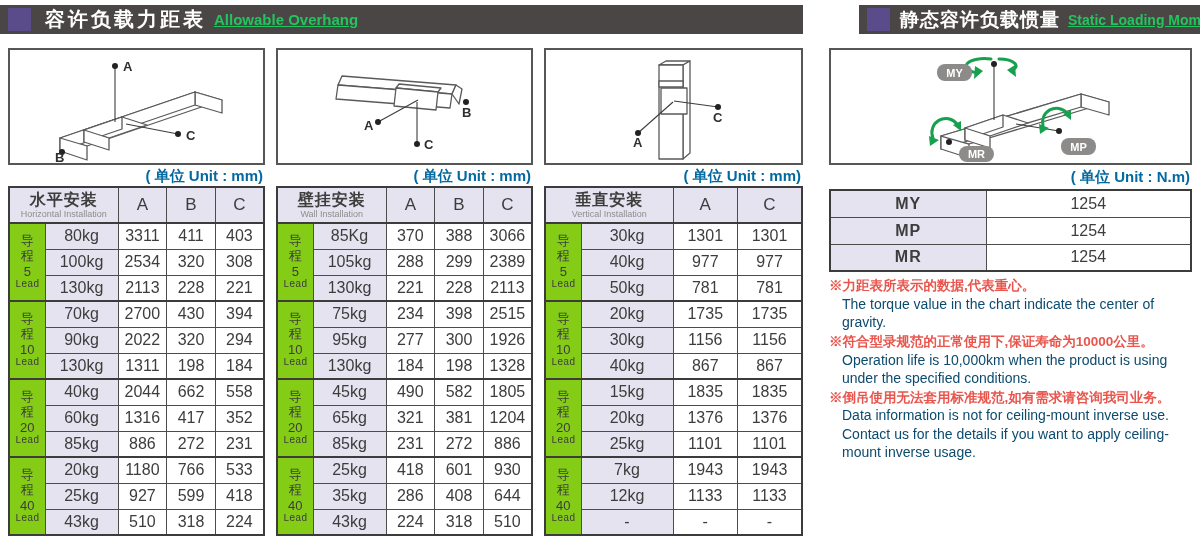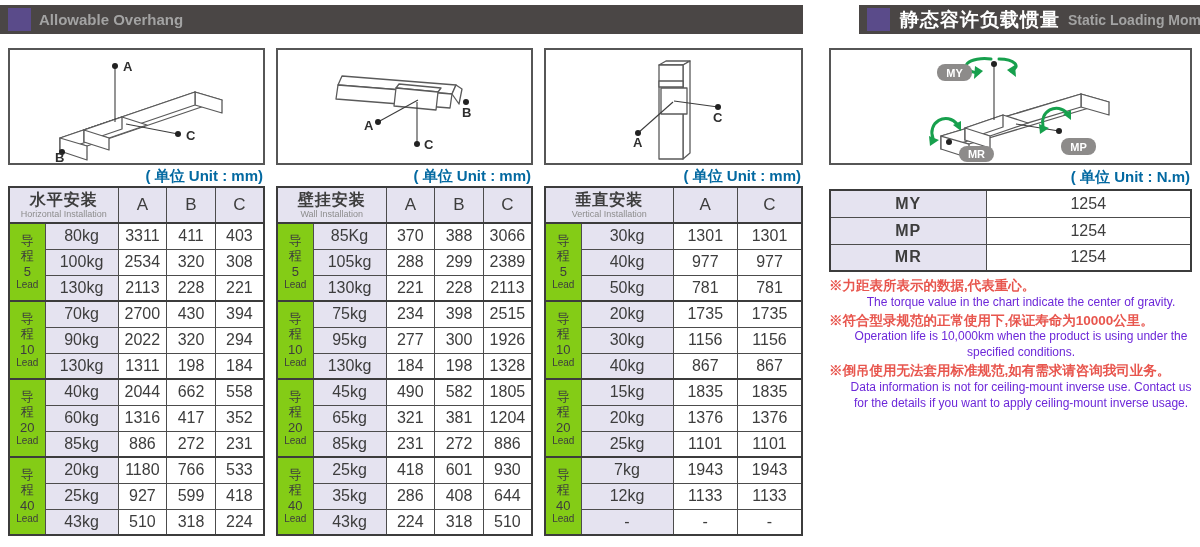--- a/index.html
+++ b/index.html
@@ -6,73 +6,74 @@
   html,body { background:#fff; }
   body { width:1200px; height:547px; font-family:"Liberation Sans",sans-serif; color:#3d3d3d; }
   .page { position:relative; width:1200px; height:547px; background:#fff; overflow:hidden; }
 
   
   .bar { position:absolute; top:5px; height:29px; background:#4a4645; display:flex; align-items:center; }
   .bar-left { left:0; width:803px; }
   .bar-right { left:859px; width:371px; }
   .sq { width:23px; height:23px; background:#5a4b8a; margin-left:8px; flex:0 0 auto; }
   .bar-zh { color:#fff; font-weight:bold; font-size:20px; margin-left:14px; letter-spacing:3px; white-space:nowrap; }
-  .bar-en { color:#a3a3a3; font-weight:bold; font-size:15px; margin-left:8px; white-space:nowrap; }
+  .bar-en { color:#22c55e; font-weight:bold; font-size:15px; margin-left:8px; white-space:nowrap;text-decoration:underline; }
 
   
   .cols { position:absolute; top:48px; left:8px; display:flex; gap:11px; }
   .col { width:257px; }
   .col:last-child { width:259px; }
   .dbox { height:117px; border:2px solid #565656; background:#fff; }
   .unit { height:21px; line-height:21px; text-align:right; font-size:15px; font-weight:bold; color:#0369a1; padding-right:2px; white-space:nowrap; }
 
   
   table.spec { width:100%; border-collapse:collapse; border:2px solid #3c3c3c; table-layout:fixed; }
   .spec td, .spec th { border:1px solid #4c4c4c; text-align:center; vertical-align:middle; padding:0; }
   .spec .hdr td { background:#e5e3f0; height:36px; }
   .spec .hz { display:block; font-size:16px; font-weight:bold; color:#3d3d3d; line-height:1.05; margin-top:2px; letter-spacing:1px;text-align:center;}
   .spec .he { display:block; font-size:9px; color:#8d8d8d; line-height:1.25; }
   .spec .abc { font-size:17px; color:#3d3d3d; }
   .spec td.lead { background:#84cc16; width:36px; padding:1px 0; }
   .spec .lz { display:block; width:1.05em; margin:0 auto; word-break:break-all; font-size:13px; line-height:1.2; }
   .spec .ln { display:block; font-size:13px; line-height:1.2; }
-  .spec .le { display:block; font-size:10px; line-height:1.2; }
+  .spec .le { display:block; font-size:10px; line-height:1.2;font-family:Liberation Mono, monospace; }
   .spec td.load { background:#e5e3f0; font-size:16px; height:26px; }
   .spec td.val { background:#fff; font-size:16px; height:26px; }
   .spec tr.gsep td { border-top:2px solid #3c3c3c; }
 
   
   .dbox-right { position:absolute; left:829px; top:48px; width:363px; height:117px; border:2px solid #565656; background:#fff; }
   .unit-right { position:absolute; left:829px; top:166px; width:363px; }
   table.mtable { position:absolute; left:829px; top:189px; width:363px; border-collapse:collapse; border:2px solid #3c3c3c; table-layout:fixed; }
   .mtable td { border:1px solid #4c4c4c; height:27px; text-align:center; font-size:16px; }
   .mtable td.ml { width:156px; background:#e5e3f0; font-weight:bold; letter-spacing:1px; }
   .mtable td.mv { background:#fff; }
 
   .notes { position:absolute; left:829px; top:277px; width:371px; }
   .note-zh { color:#e8564e; font-size:13.5px; font-weight:bold; line-height:1.32; }
-  .note-en { color:#6d28d9; font-size:12px; line-height:1.32; margin:0 0 1px 13px;text-align:center; }
+  .note-en { color:#0c4a6e; font-size:14px; line-height:1.32; margin:0 0 1px 13px; }
 
   
   svg .ln1 { fill:#fff; stroke:#5a5a5a; stroke-width:1.3; stroke-linejoin:round; }
   svg .wire { fill:none; stroke:#3d3d3d; stroke-width:1.1; }
   svg .dot { fill:#222; }
   svg .lab { font-family:"Liberation Sans",sans-serif; font-size:13px; font-weight:bold; fill:#2e2e2e; }
   svg .grn { fill:none; stroke:#17a04d; stroke-width:3; stroke-linecap:round; }
   svg .grnhead { fill:#17a04d; stroke:none; }
   svg .badge { fill:#8d8b8a; stroke:none; }
   svg .badge-t { font-family:"Liberation Sans",sans-serif; font-size:11px; font-weight:bold; fill:#fff; text-anchor:middle; }
 </style>
 </head>
 <body>
 
 <div class="page">
 
   <div class="bar bar-left">
     <span class="sq"></span>
+    <span class="bar-zh">容许负载力距表</span>
     <span class="bar-en">Allowable Overhang</span>
   </div>
 
   <div class="bar bar-right">
     <span class="sq"></span>
     <span class="bar-zh" style="font-size:19px; margin-left:10px; letter-spacing:1px;">静态容许负载惯量</span>
     <span class="bar-en" style="font-size:14px;">Static Loading Moment</span>
   </div>
 
   <div class="cols">

